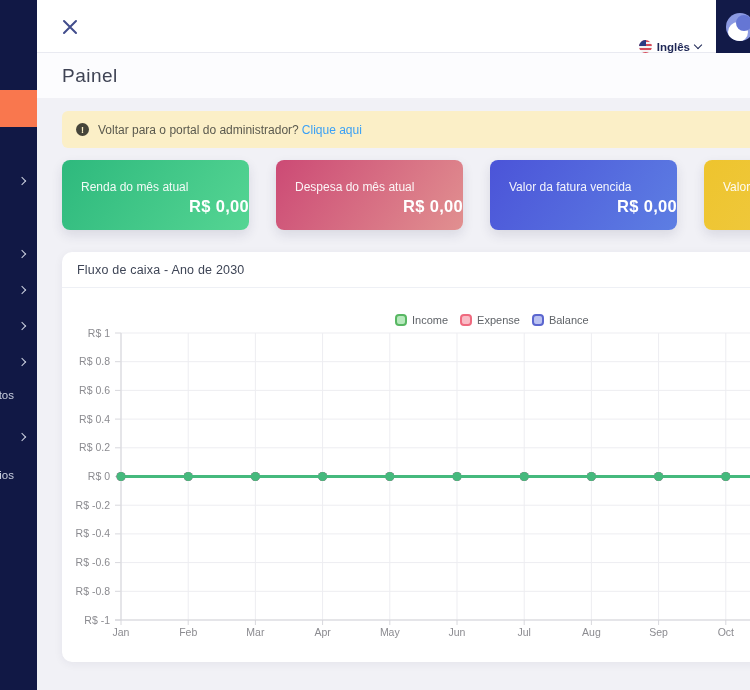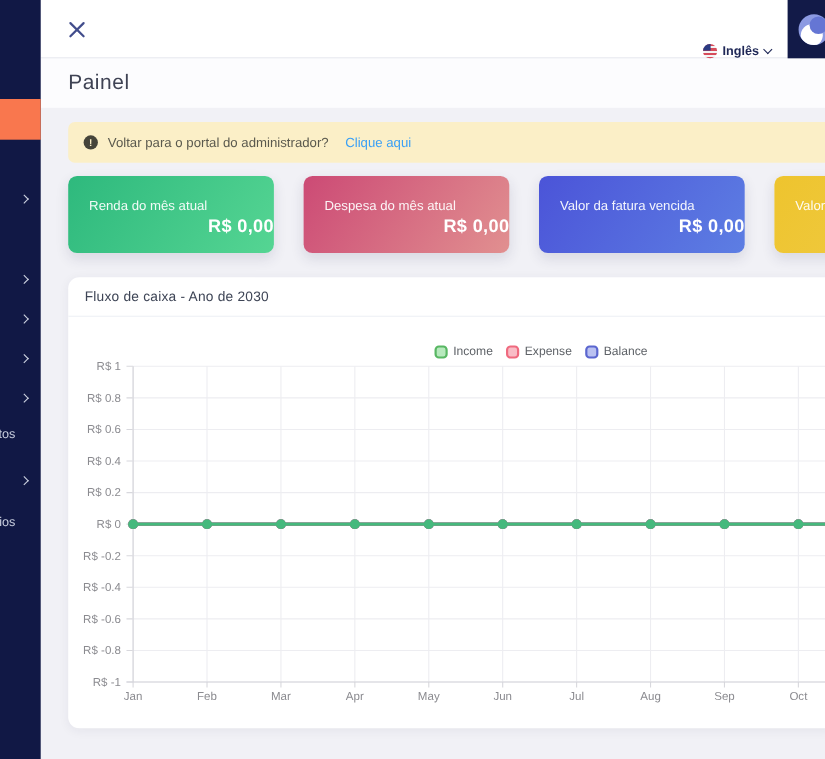--- a/index.html
+++ b/index.html
@@ -38,21 +38,21 @@
   .page-title { position:absolute; left:25px; top:12px; font-size:19px; font-weight:400;
                 letter-spacing:0.5px; color:#3f4354; }
 
   
   .banner { position:absolute; left:62px; top:111px; width:700px; height:37px; background:#fbefc7;
             border-radius:6px; display:flex; align-items:center; padding-left:14px; }
   .banner-icon { width:13px; height:13px; border-radius:50%; background:#45443a; color:#fbefc7;
                  font-size:9px; font-weight:700; display:flex; align-items:center; justify-content:center;
                  flex:0 0 auto; }
   .banner-text { margin-left:9px; font-size:12px; color:#5a594e; }
-  .banner-link { margin-left:15px; font-size:12px; color:#3aa0f5; text-decoration:none; cursor:pointer; }
+  .banner-link { margin-left:3px; font-size:12px; color:#3aa0f5; text-decoration:none; cursor:pointer; }
 
   
   .card { position:absolute; top:160px; width:187px; height:70px; border-radius:8px;
           padding:20px 0 0 19px; box-shadow:0 5px 12px rgba(40,40,80,0.12); color:#fff; }
   .card-label { font-size:12px; color:rgba(255,255,255,0.93); }
   .card-value { margin-top:3px; font-size:16.5px; font-weight:700; letter-spacing:0.3px;text-align:right; }
 
   
   .chart-card { position:absolute; left:62px; top:252px; width:700px; height:410px; background:#ffffff;
                 border-radius:10px; box-shadow:0 2px 10px rgba(30,30,60,0.06); overflow:hidden; }

